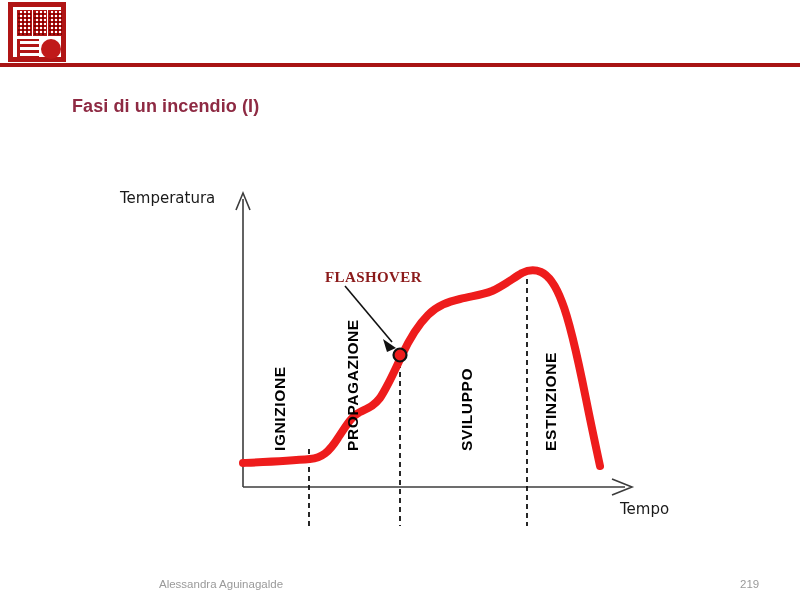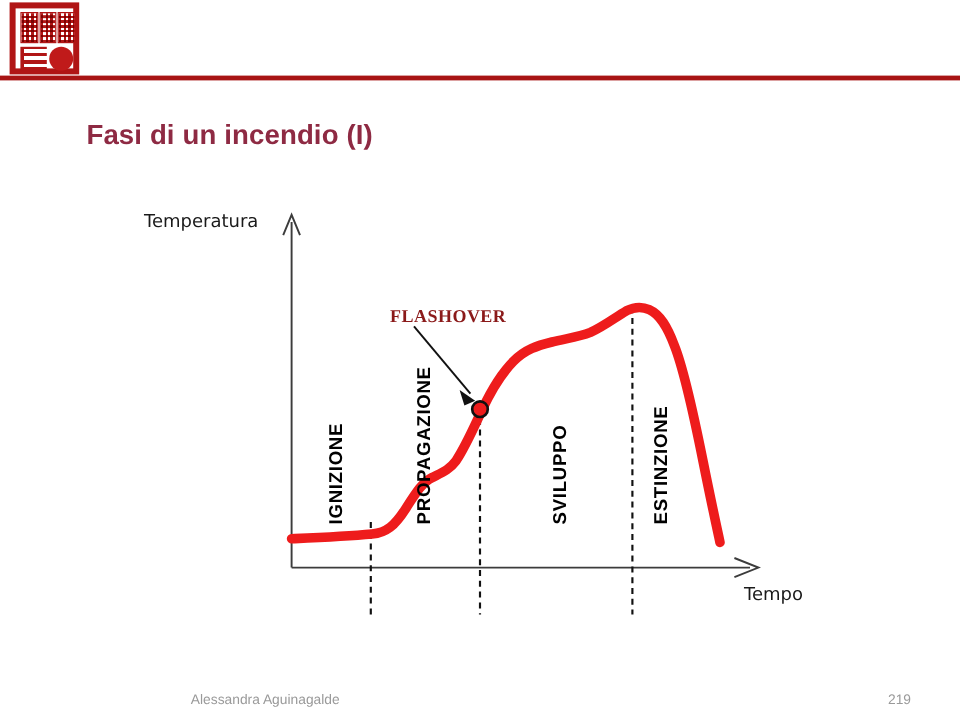--- a/index.html
+++ b/index.html
@@ -72,31 +72,31 @@
   .seal-dot {
     width: 20px; height: 20px;
     border-radius: 50%;
     background: #c01a1a;
   }
 
   
   #page-title {
     position: absolute;
     left: 72px; top: 84px;
-    font-size: 23px;
+    font-size: 18px;
     font-weight: bold;
     color: #8e2a43;
     letter-spacing: 0.1px;
     white-space: nowrap;
   }
 
   
   #chart-area {
     position: absolute;
-    left: 0; top: 0;
+    left: 0; top: 14px;
     width: 800px; height: 486px;
   }
   #chart-svg {
     position: absolute;
     left: 0; top: 0;
   }
 
   .axis-title {
     font-family: "DejaVu Sans", sans-serif;
     font-size: 15px;

